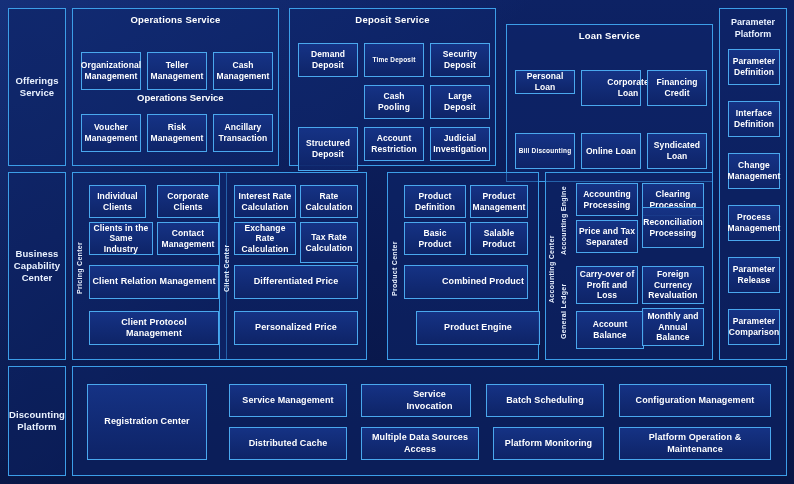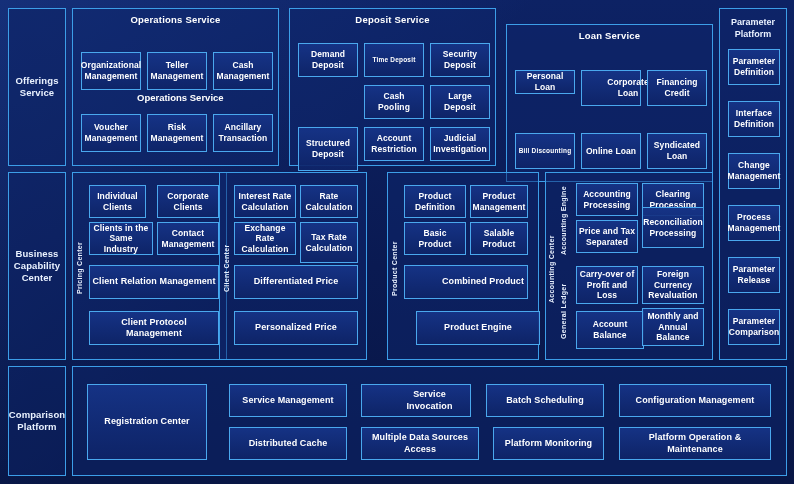--- a/index.html
+++ b/index.html
@@ -181,21 +181,21 @@
     <div class="box" style="left:30px;top:47px;width:62px;height:33px;">Price and Tax Separated</div>
     <div class="box" style="left:96px;top:34px;width:62px;height:41px;">Reconciliation Processing</div>
     <div class="box" style="left:30px;top:93px;width:62px;height:38px;">Carry-over of Profit and Loss</div>
     <div class="box" style="left:96px;top:93px;width:62px;height:38px;">Foreign Currency Revaluation</div>
     <div class="box" style="left:30px;top:138px;width:68px;height:38px;">Account Balance</div>
     <div class="box" style="left:96px;top:135px;width:62px;height:38px;">Monthly and Annual Balance</div>
   </div>
 
   <div class="rowlabel" style="position:absolute;left:8px;top:366px;width:58px;height:110px;">
     <span>
-      <span>Comparison</span><br>
+      <span>Discounting</span><br>
       <span>Platform</span>
     </span>
   </div>
 
   <div class="panel" style="position:absolute;left:72px;top:366px;width:715px;height:110px;">
     <div class="box wide" style="left:14px;top:17px;width:120px;height:76px;">Registration Center</div>
     <div class="box wide" style="left:156px;top:17px;width:118px;height:33px;">Service Management</div>
     <div class="box wide" style="left:288px;top:17px;width:110px;height:33px;padding-left:29px;">Service Invocation</div>
     <div class="box wide" style="left:413px;top:17px;width:118px;height:33px;">Batch Scheduling</div>
     <div class="box wide" style="left:546px;top:17px;width:152px;height:33px;">Configuration Management</div>

